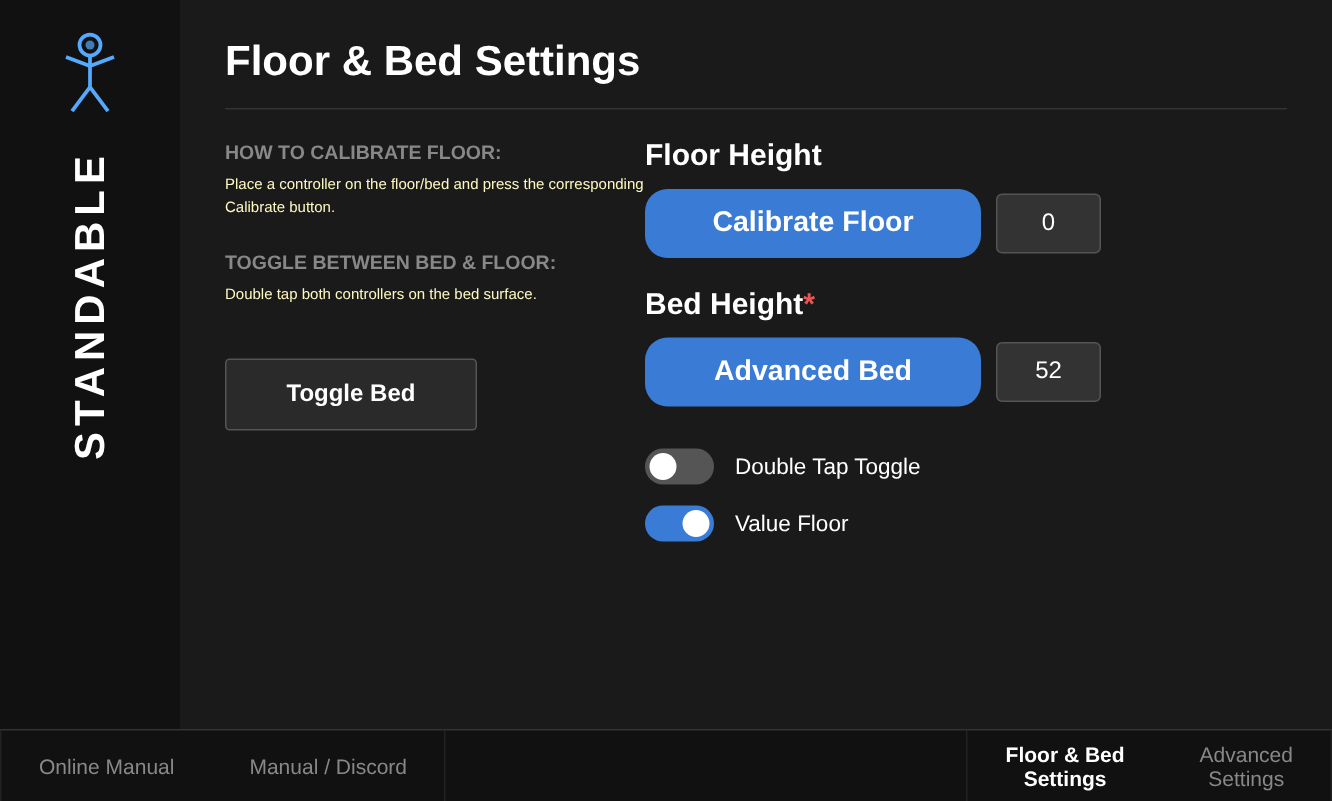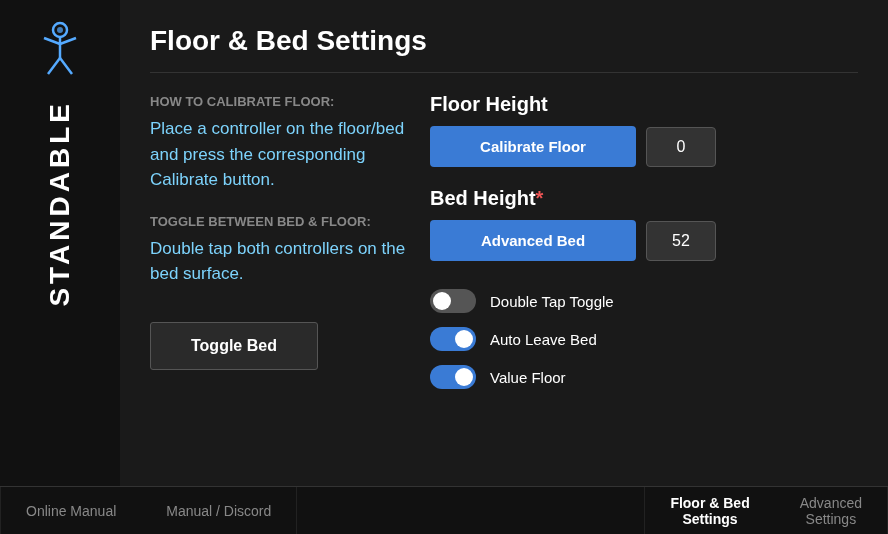--- a/index.html
+++ b/index.html
@@ -84,22 +84,22 @@
     .instruction-heading {
       color: #888;
       font-size: 13px;
       font-weight: bold;
       text-transform: uppercase;
       margin-bottom: 5px;
       line-height: 1.4;
     }
 
     .instruction-text {
-      color: #7dd3fc;
-      font-size: 17px;
+      color: #fef9c3;
+      font-size: 10px;
       line-height: 1.5;
     }
 
     .toggle-bed-btn {
       background: #2a2a2a;
       border: 1px solid #555;
       color: #fff;
       font-size: 16px;
       font-weight: bold;
       padding: 14px 40px;
@@ -134,26 +134,26 @@
     .setting-row {
       display: flex;
       align-items: center;
       gap: 10px;
     }
 
     .calibrate-btn {
       background: #3a7bd5;
       border: none;
       color: #fff;
-      font-size: 15px;
+      font-size: 19px;
       font-weight: bold;
       padding: 12px 25px;
       cursor: pointer;
-      border-radius: 4px;
-      width: 206px;
+      border-radius: 15px;
+      width: 224px;
     }
 
     .value-box {
       background: #333;
       border: 1px solid #555;
       color: #fff;
       font-size: 16px;
       padding: 10px 16px;
       width: 70px;
       border-radius: 4px;
@@ -333,27 +333,20 @@
               <input type="checkbox" style="">
               <span class="toggle-slider off"></span>
             </label>
             <span class="toggle-label">Double Tap Toggle</span>
           </div>
           <div class="toggle-row">
             <label class="toggle-switch">
               <input type="checkbox" checked="" style="">
               <span class="toggle-slider on"></span>
             </label>
-            <span class="toggle-label">Auto Leave Bed</span>
-          </div>
-          <div class="toggle-row">
-            <label class="toggle-switch">
-              <input type="checkbox" checked="" style="">
-              <span class="toggle-slider on"></span>
-            </label>
             <span class="toggle-label">Value Floor</span>
           </div>
         </div>
       </div>
     </div>
   </div>
 </div>
 
 <div class="bottom-nav">
   <div class="nav-left">

